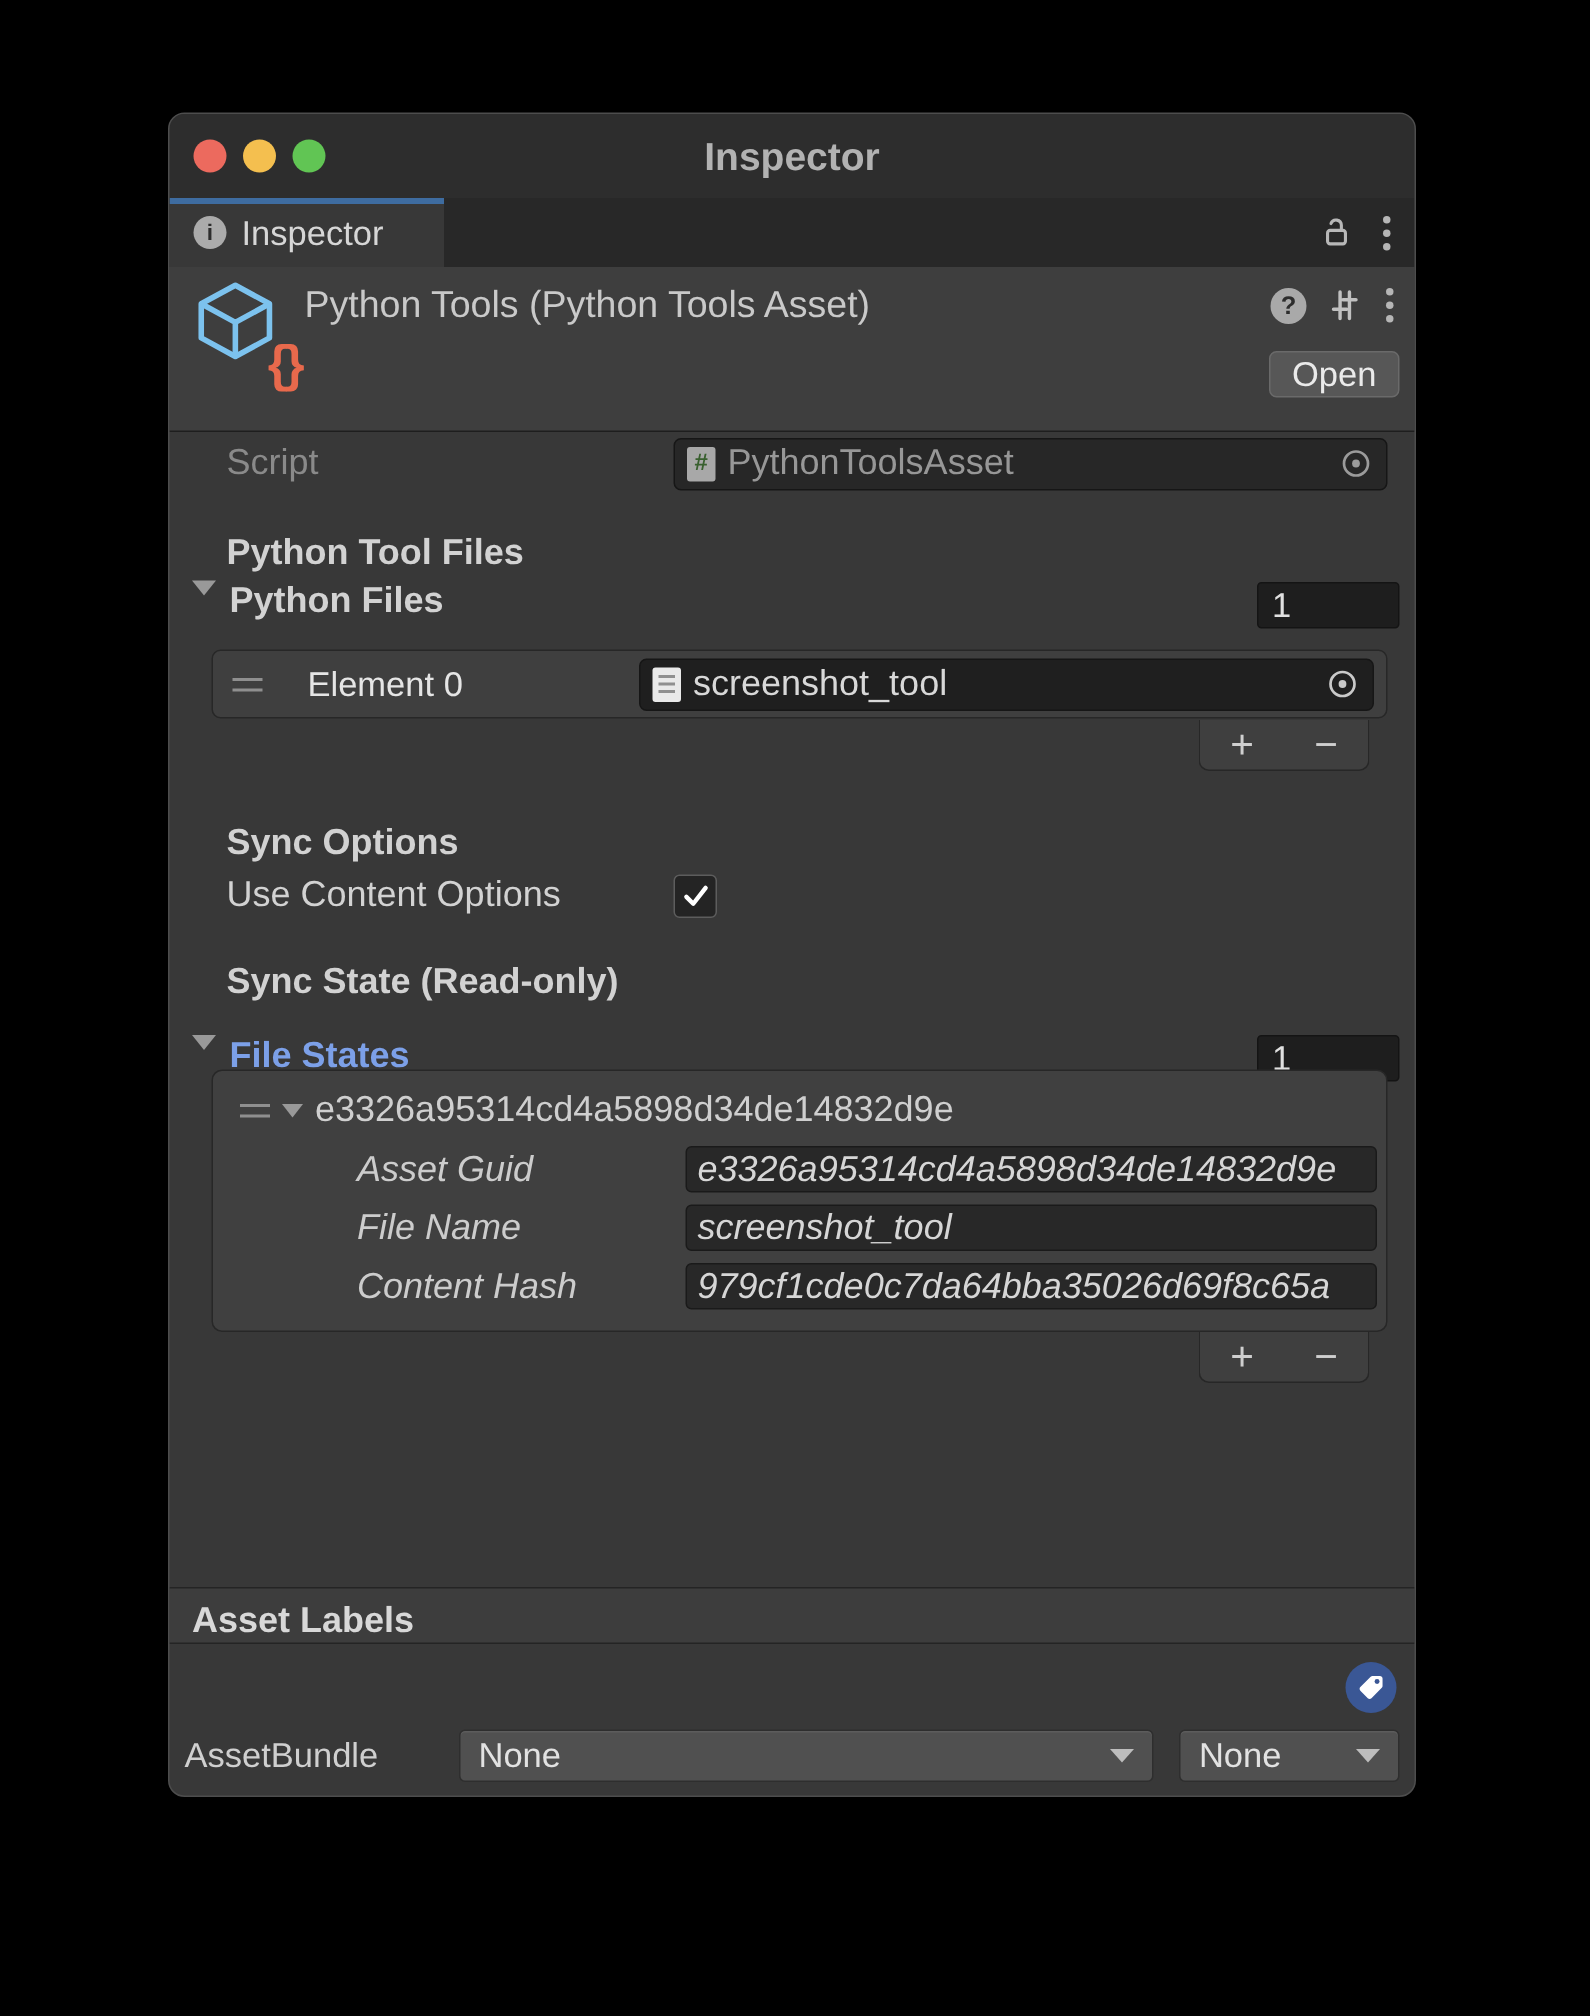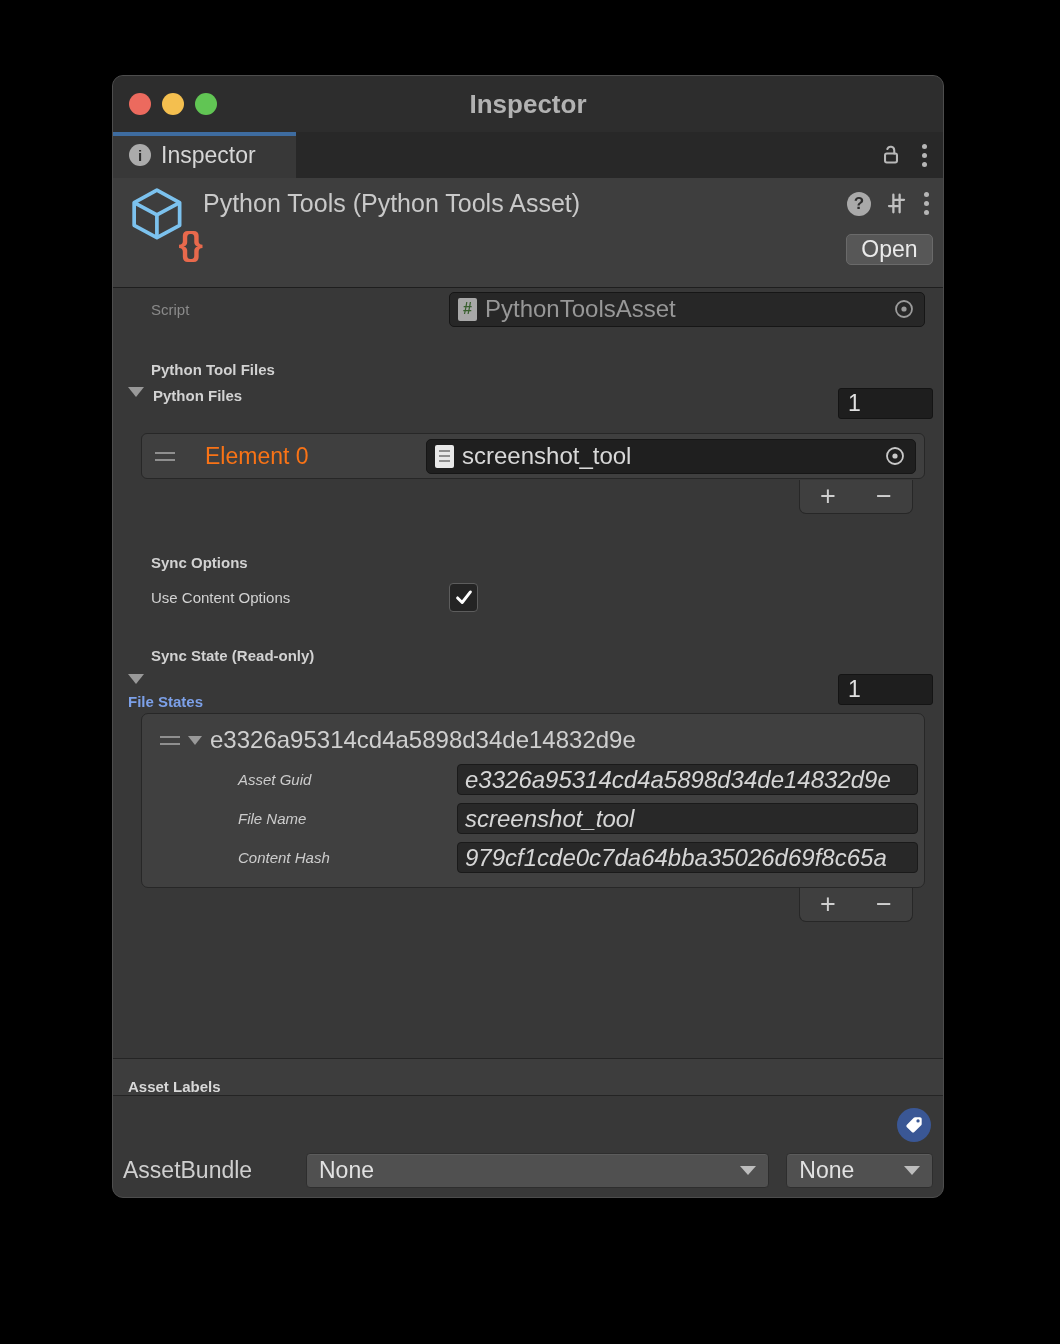--- a/index.html
+++ b/index.html
@@ -38,21 +38,21 @@
   .asset-icon .braces { position:absolute; right:-2px; bottom:-4px; font-size:34px; font-weight:800;
     color:#e8694c; letter-spacing:-2px; line-height:1; }
   .asset-title { position:absolute; left:90px; top:11px; font-size:25px; color:#c9c9c9; }
   .header-icons { position:absolute; right:12px; top:12px; display:flex; align-items:center; gap:13px; }
   .help-circ { width:24px; height:24px; border-radius:50%; background:#a9a9a9; color:#2d2d2d;
     font-size:17px; font-weight:bold; display:flex; align-items:center; justify-content:center; }
   .open-btn { position:absolute; right:10px; top:56px; width:87px; height:31px; background:#575757;
     border:1px solid #6a6a6a; border-radius:5px; color:#eaeaea; font-size:23px;
     display:flex; align-items:center; justify-content:center; }
   .row { position:absolute; left:38px; right:18px; display:flex; align-items:center; }
-  .lbl { font-size:15px; color:#d2d2d2; }
+  .lbl { font-size:24px; color:#d2d2d2; }
   .lbl.bold { font-weight:bold; }
   .lbl.dim { color:#8a8a8a; }
   .lbl.blue { color:#7ca0e8; font-weight:bold; }
   .label-col { flex:0 0 298px; }
 
   .foldout { width:0; height:0; border-left:8px solid transparent; border-right:8px solid transparent;
     border-top:10px solid #999; flex:none; }
   .fold-row { position:absolute; left:15px; right:10px; display:flex; gap:9px; }
 
   .size-field { position:absolute; right:0; width:95px; height:31px; background:#1e1e1e;
@@ -73,21 +73,21 @@
     align-items:center; padding-top:5px; }
   .page-icon.textdoc i { width:11px; height:2px; background:#8f8f8f; display:block; }
 
   .drag-handle { width:20px; display:flex; flex-direction:column; gap:5px; flex:none; }
   .drag-handle i { height:2px; background:#8f8f8f; display:block; }
 
   
   .list-box { position:absolute; left:28px; right:18px; height:46px; background:#3f3f3f;
     border:1px solid #272727; border-radius:6px; display:flex; align-items:center;
     padding:0 8px 0 13px; gap:8px; }
-  .elem-label { font-size:23px; color:#f97316; flex:0 0 235px; padding-left:22px; }
+  .elem-label { font-size:23px; color:#e5e5e5; flex:0 0 235px; padding-left:22px; }
 
   .tray { position:absolute; right:30px; width:114px; height:34px; background:#3f3f3f;
     border:1px solid #272727; border-top:none; border-radius:0 0 7px 7px;
     display:flex; align-items:center; justify-content:space-around; }
   .tray .pm { font-size:27px; color:#cfcfcf; line-height:1; width:46px; text-align:center; }
 
   
   .checkbox { width:29px; height:29px; background:#242424; border:1px solid #5d5d5d; border-radius:4px;
     display:flex; align-items:center; justify-content:center; flex:none; }
 
@@ -240,21 +240,21 @@
       <span class="checkbox">
         <svg width="22" height="22" viewBox="0 0 24 24" fill="none" stroke="#ffffff" stroke-width="3.2" stroke-linecap="round" stroke-linejoin="round">
           <polyline points="5,13 10,18 19,6.5"></polyline>
         </svg>
       </span>
     </div>
 
     <div class="row" style="top:564px; height:30px;">
       <span class="lbl bold">Sync State (Read-only)</span>
     </div>
-    <div class="fold-row" style="top:598px; height:32px;flex-direction:column;">
+    <div class="fold-row" style="top:614px; height:32px;">
       <span class="foldout"></span>
       <span class="lbl blue">File States</span>
       <span class="size-field" style="top:0;">1</span>
     </div>
 
     <div class="states-box">
       <div class="states-header">
         <span class="drag-handle">
             <i></i>
             <i></i>

